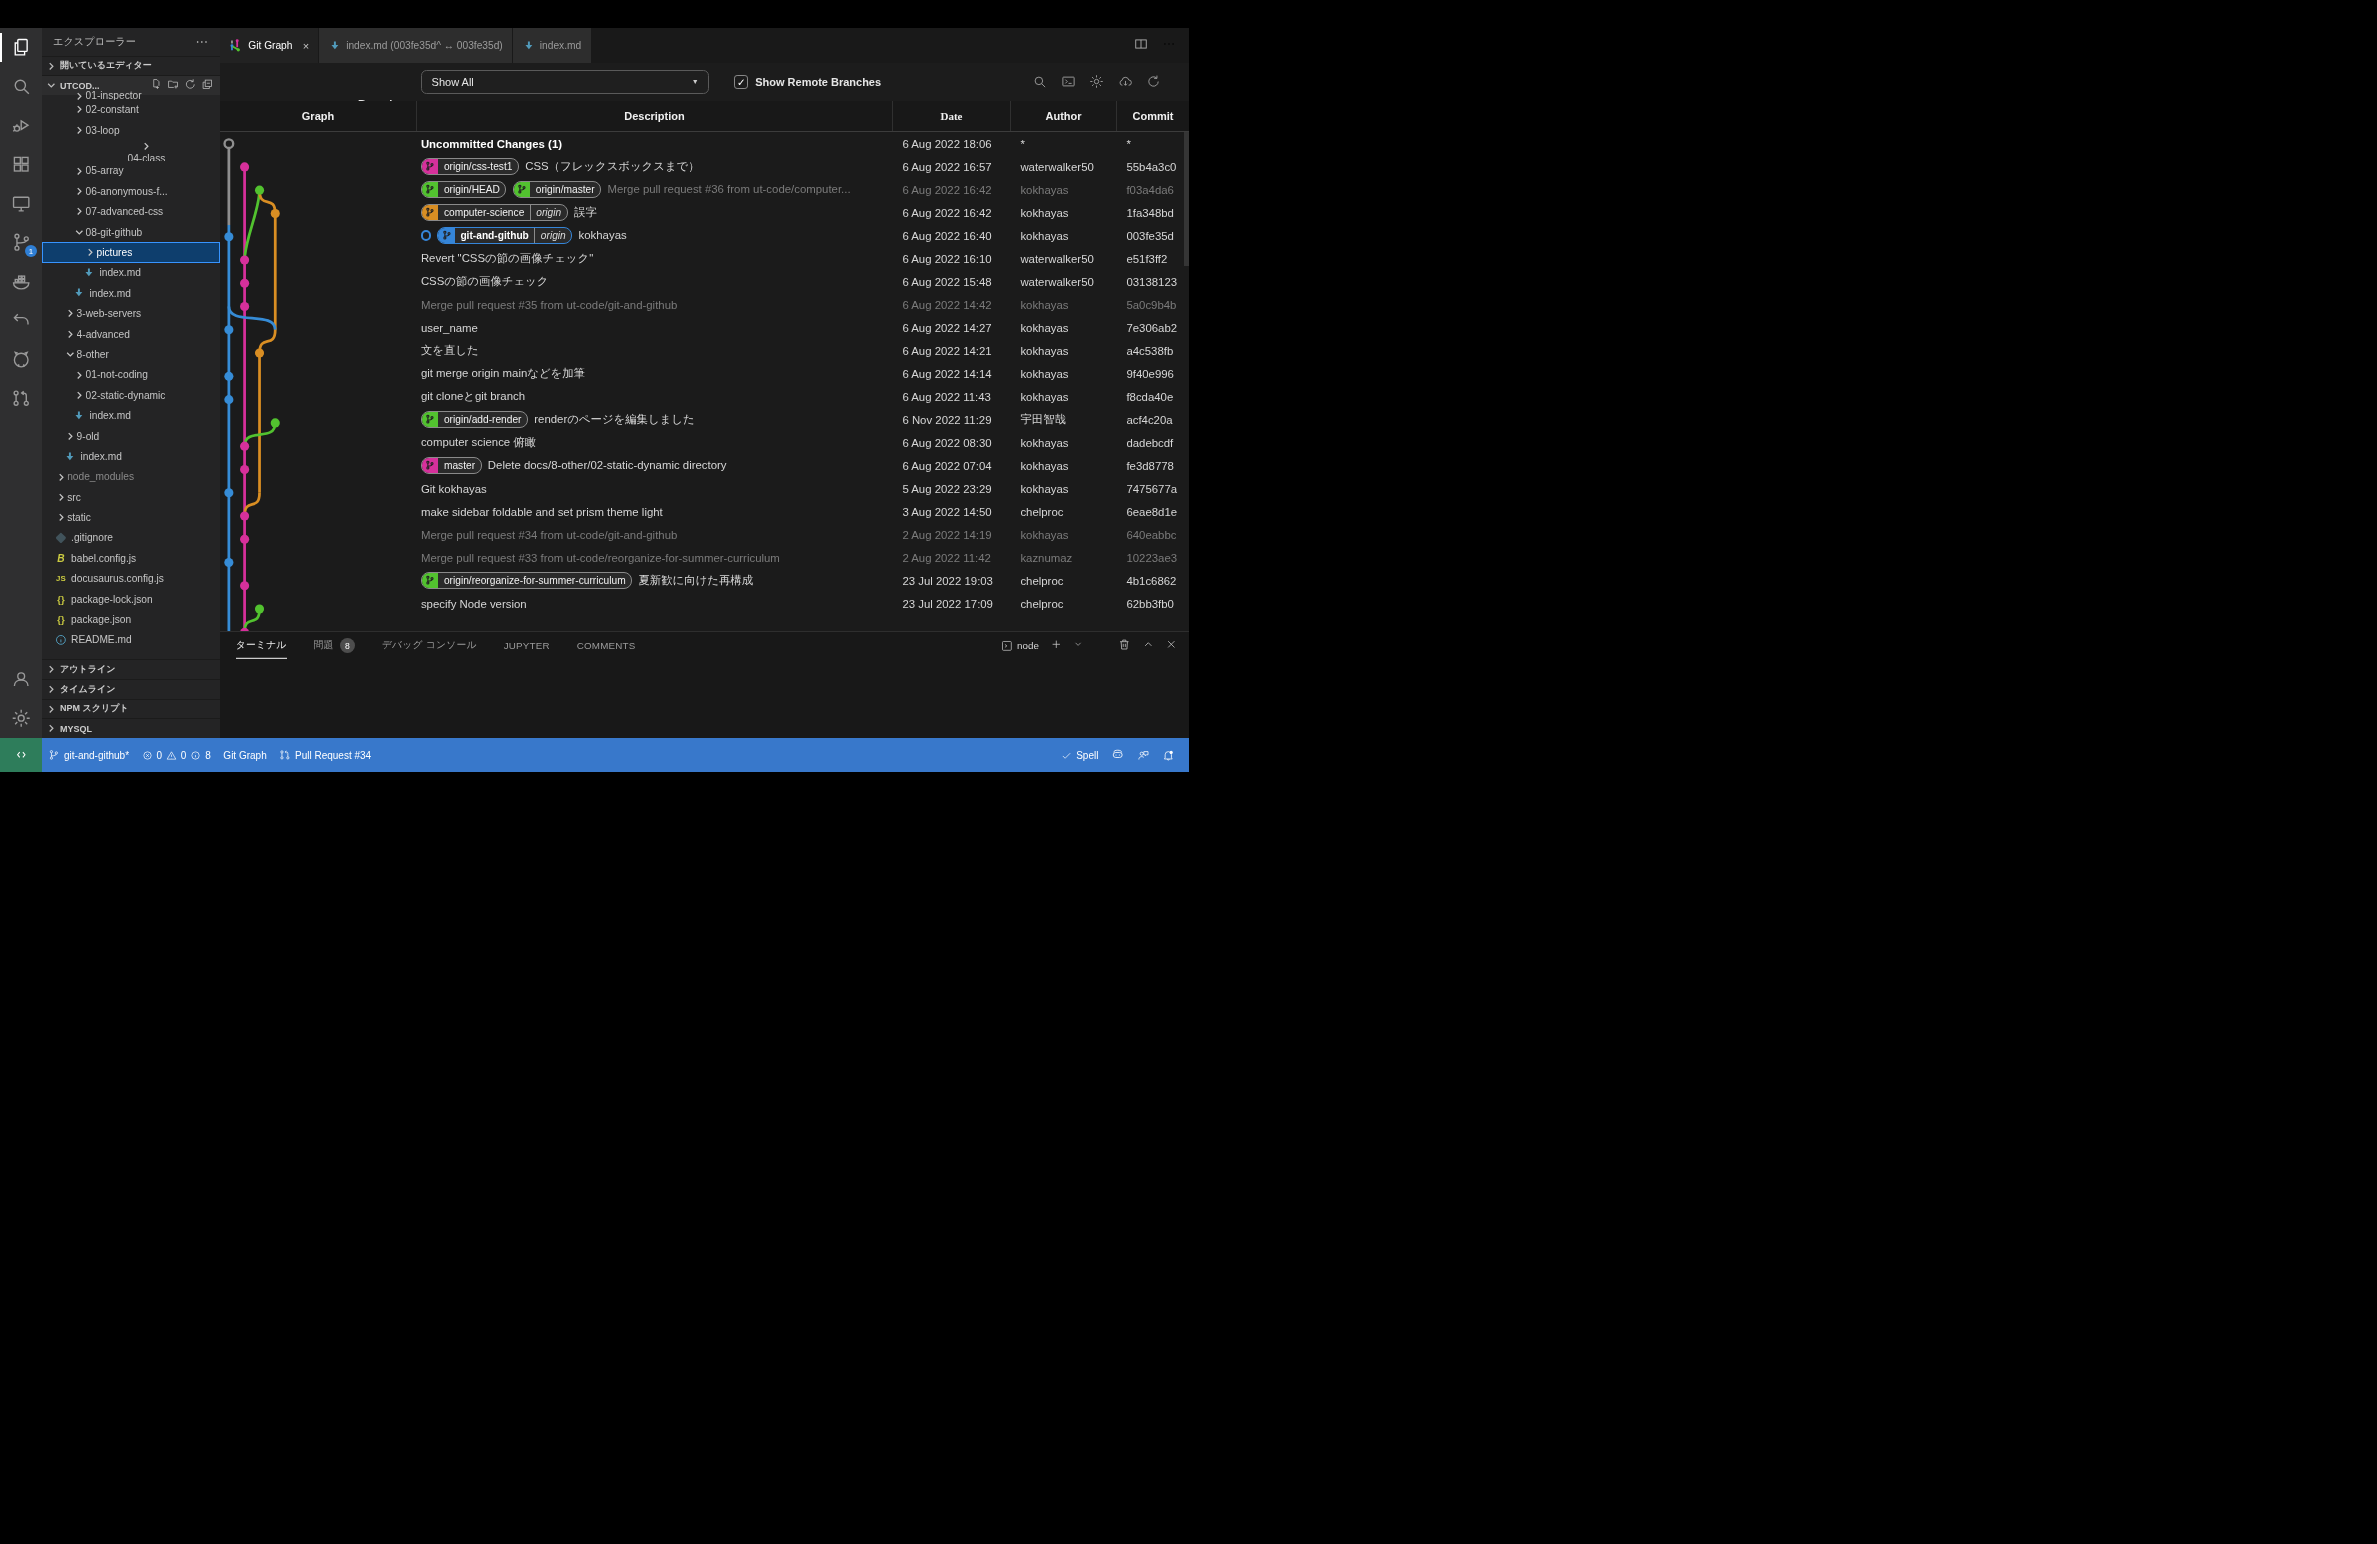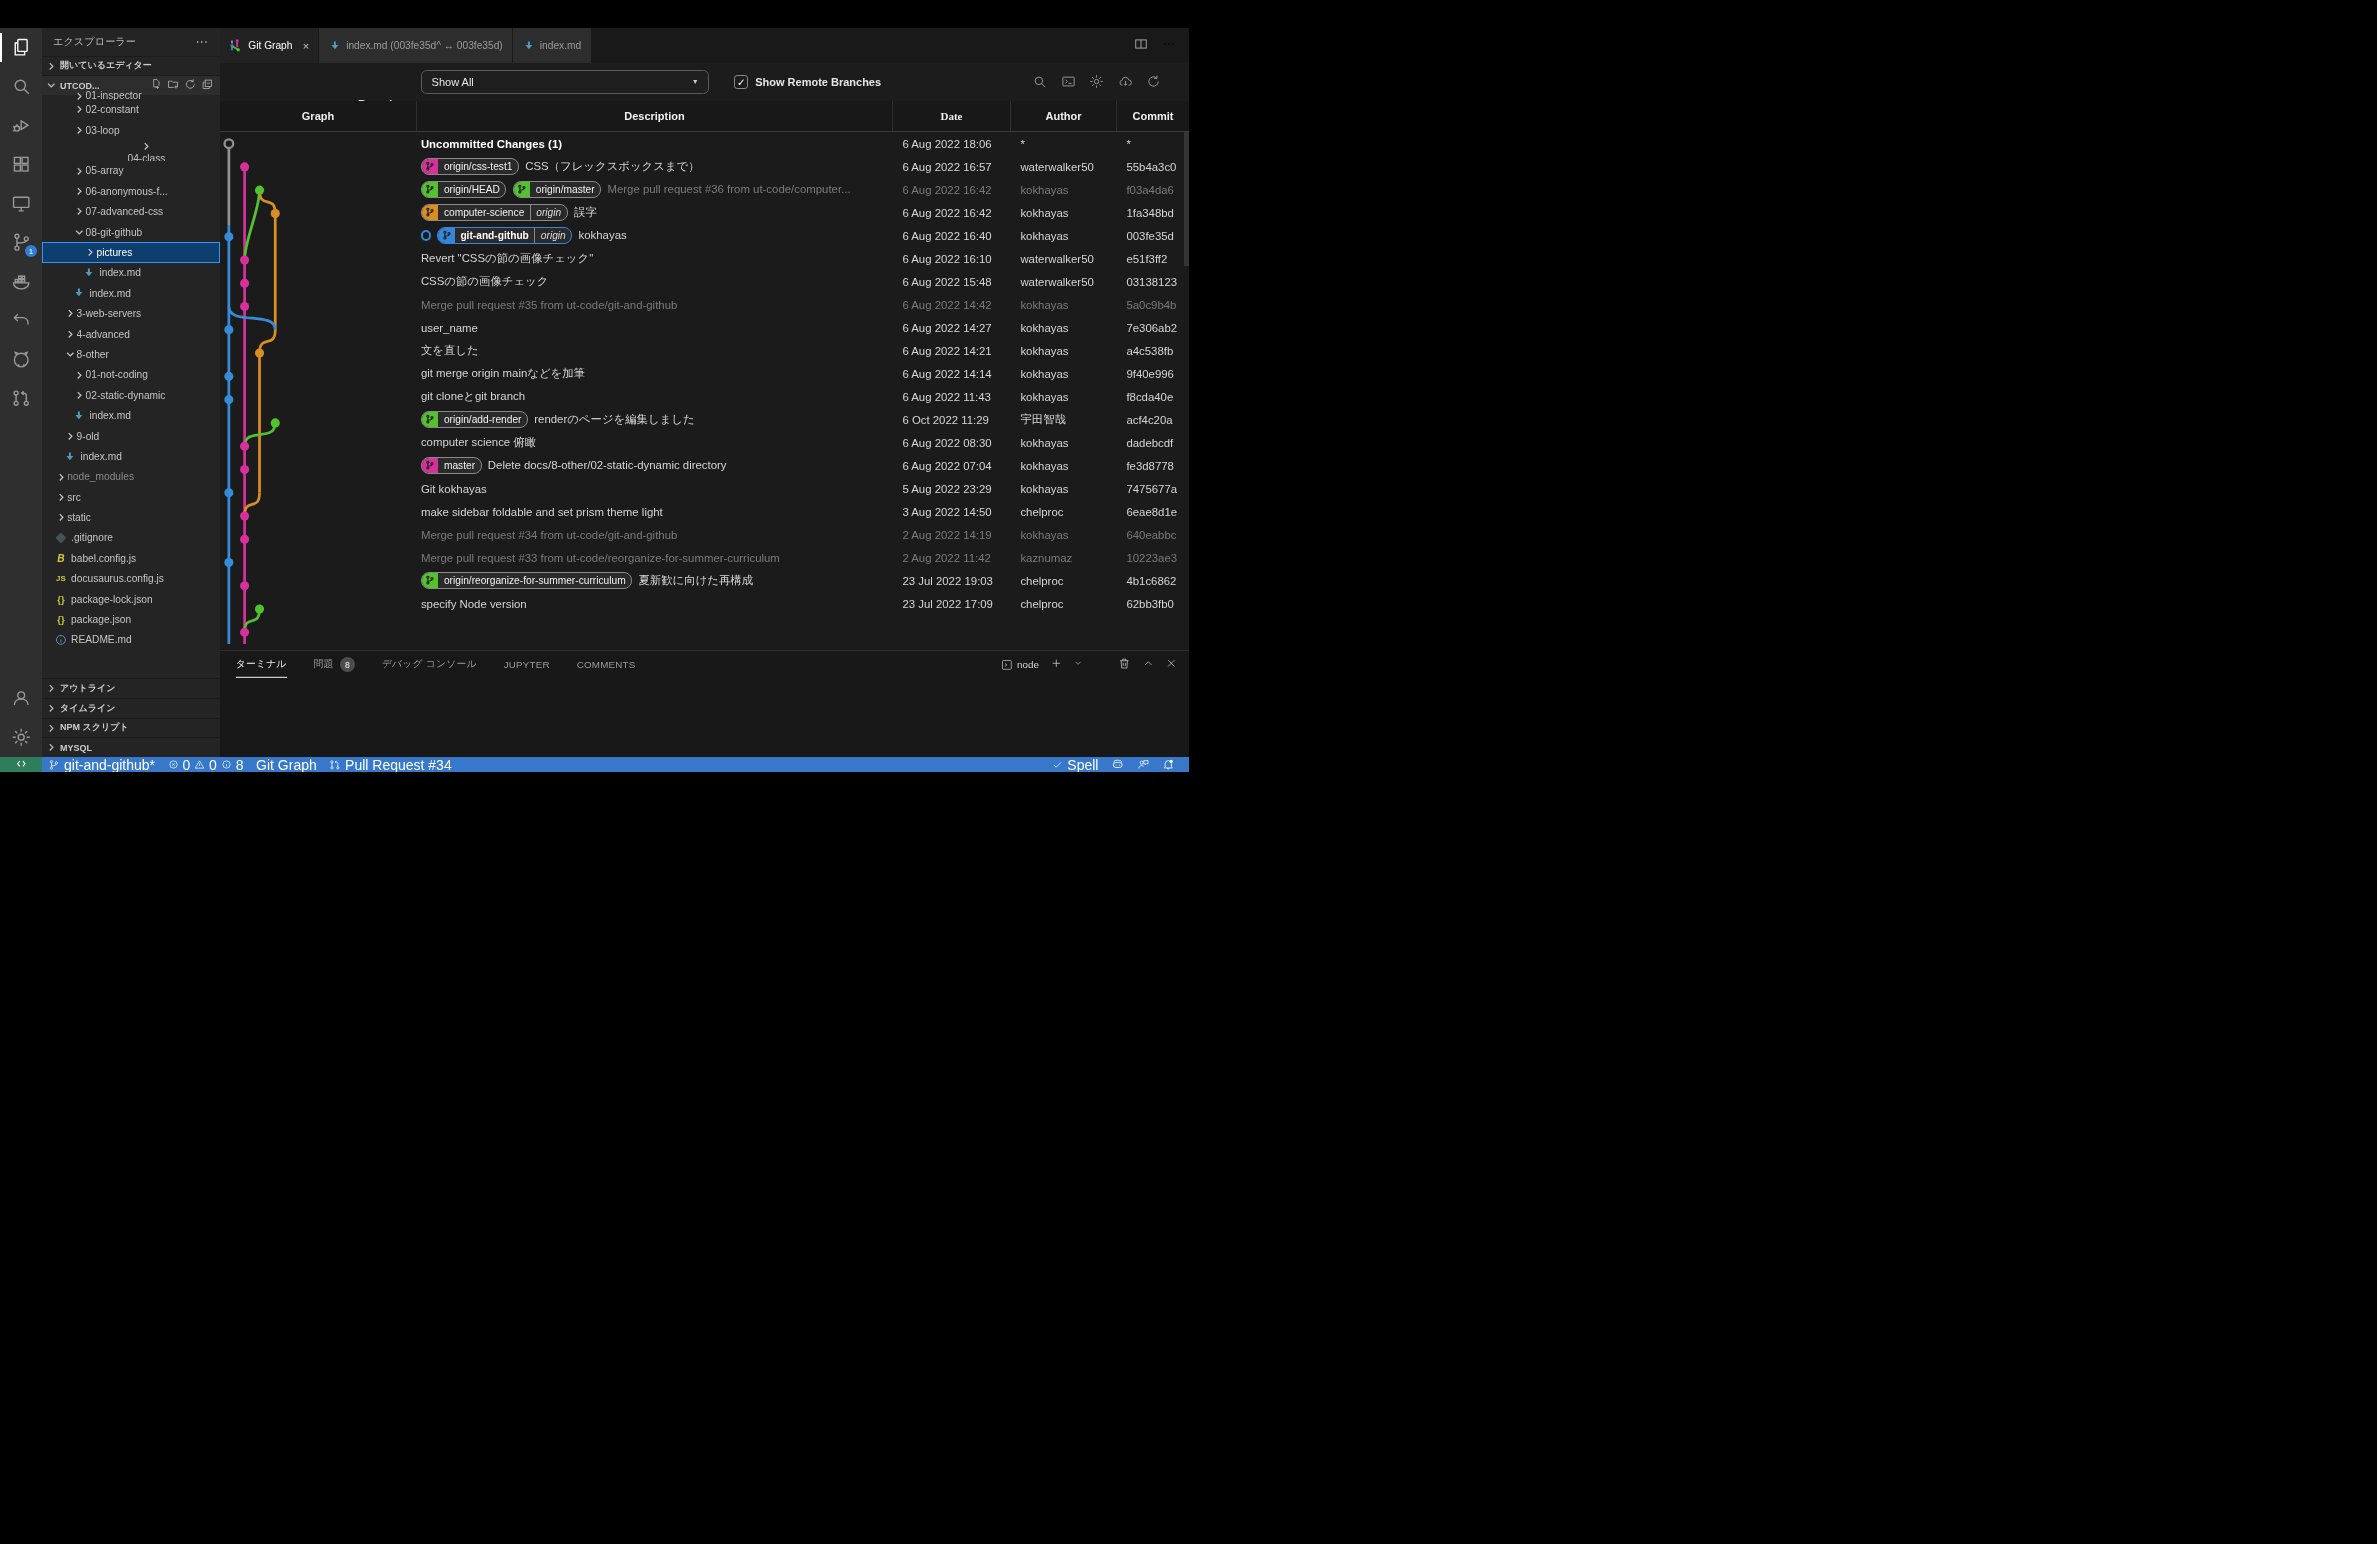--- a/index.html
+++ b/index.html
@@ -87,21 +87,21 @@
   .ptab .pbadge { background:#4d4d4d; color:#fff; border-radius:50%; width:15px; height:15px; display:flex; align-items:center; justify-content:center; font-size:8.6px; }
   .panel-actions { margin-left:auto; display:flex; align-items:center; gap:11px; padding-right:11px; color:#cccccc; }
   .panel-actions svg { width:12.6px; height:12.6px; stroke:#c5c5c5; fill:none; stroke-width:1.5; cursor:pointer; }
   .shell-pick { display:flex; align-items:center; gap:4.7px; font-size:9.8px; color:#d5d5d5; cursor:pointer; }
   .term { flex:1; padding:4.7px 0 0 15.7px; font-family:"DejaVu Sans Mono", monospace; font-size:9.8px; letter-spacing:2.8px; line-height:15.7px; color:#cfcfcf; }
   .tgreen { color:#2fd27d; }
   .tgray { color:#9f9f9f; }
   .cursor-box { display:inline-block; width:7px; height:11.8px; border:1.2px solid #cccccc; vertical-align:middle; }
 
   
-  .statusbar { height:15px; background:#3878cb; flex:none; display:flex; align-items:center; color:#fff; font-size:14px; }
+  .statusbar { height:34px; background:#3878cb; flex:none; display:flex; align-items:center; color:#fff; font-size:10px; }
   .sb-remote { width:42px; height:100%; background:#2e7d5b; display:flex; align-items:center; justify-content:center; flex:none; cursor:pointer; }
   .status-item { display:flex; align-items:center; gap:3.9px; padding:0 6.3px; height:100%; cursor:pointer; white-space:nowrap; }
   .statusbar svg { width:11.8px; height:11.8px; stroke:#fff; fill:none; stroke-width:1.5; }
   .sb-right { margin-left:auto; display:flex; height:100%; padding-right:7.9px; }
 </style>
 </head>
 <body>
 
 <div class="app">
   <div class="titlebar"></div>
@@ -729,21 +729,21 @@
                     <circle cx="4.5" cy="3.5" r="1.6"></circle>
                     <circle cx="4.5" cy="12.5" r="1.6"></circle>
                     <circle cx="11" cy="5.5" r="1.6"></circle>
                     <path d="M4.5 5.1v5.8M4.5 9.5c4 0 6.5-1.5 6.5-2.4"></path>
                   </svg>
                 </span>
                 <span class="blabel">origin/add-render</span>
               </span>
               <span>renderのページを編集しました</span>
             </div>
-            <div class="c-date">6 Oct 2022 11:29</div>
+            <div class="c-date">6 Nov 2022 11:29</div>
             <div class="c-auth">宇田智哉</div>
             <div class="c-hash">acf4c20a</div>
           </div>
           <div class="crow">
             <div class="c-graph"></div>
             <div class="c-desc">
               <span>computer science 俯瞰</span>
             </div>
             <div class="c-date">6 Aug 2022 08:30</div>
             <div class="c-auth">kokhayas</div>

